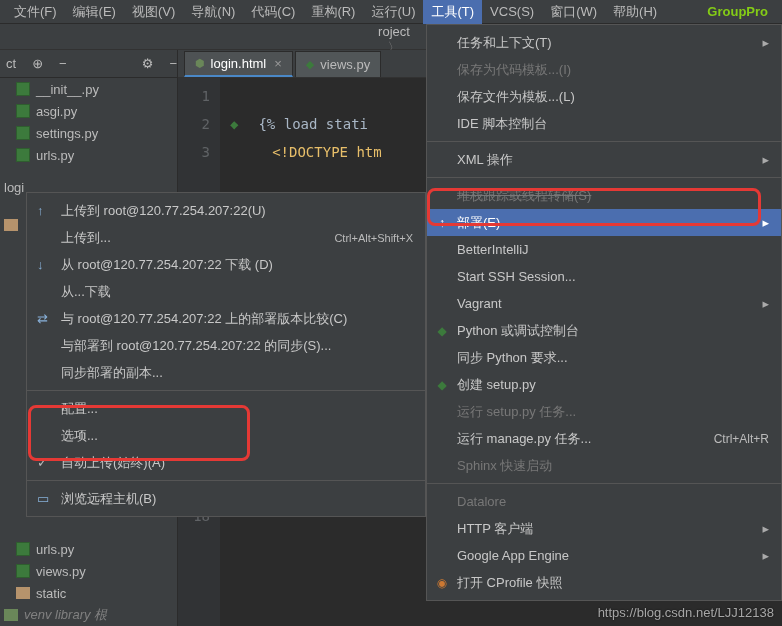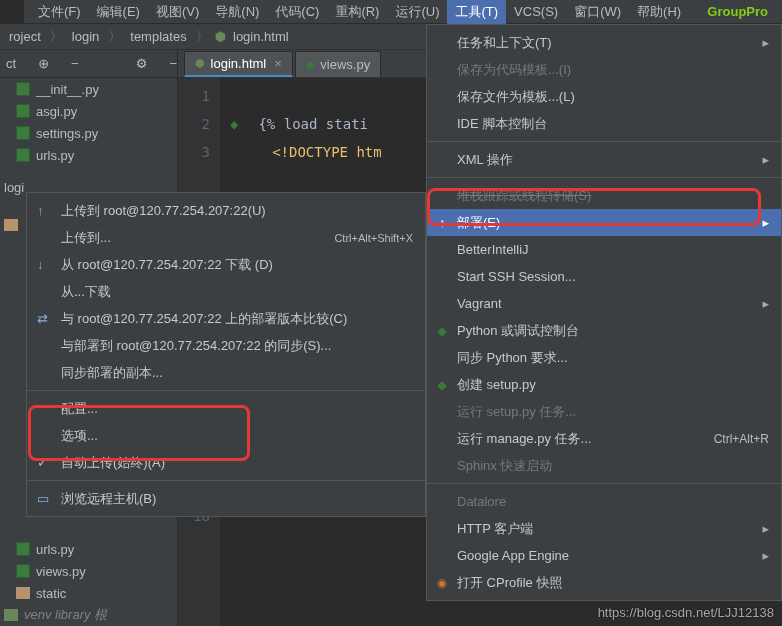--- a/index.html
+++ b/index.html
@@ -13,50 +13,50 @@
     position: relative;
   }
   .menubar {
     height: 24px;
     background: #3c3f41;
     display: flex;
     align-items: center;
     padding-left: 6px;
     color: #bbbbbb;
     border-bottom: 1px solid #2b2b2b;
-    margin-left: 24px;
   }
   .menubar .mi { padding: 3px 8px; cursor: default; }
   .menubar .mi.active { background: #4b6eaf; color: #ffffff; }
   .menubar .spacer { flex: 1; }
   .menubar .right { padding-right: 14px; color: #84cc16; font-weight: bold; }
 
   .breadcrumb {
     height: 26px;
     display: flex; align-items: center;
     background: #3c3f41;
     padding-left: 6px;
     color: #bbbbbb;
     border-bottom: 1px solid #323232;
+    flex-direction: column;
   }
   .breadcrumb .bc { padding: 0 3px; }
   .breadcrumb .sep { color: #777; padding: 0 6px; }
 
   .main { display: flex; height: calc(100% - 50px); }
   .sidebar {
     width: 178px;
     background: #3c3f41;
     border-right: 1px solid #2b2b2b;
     display: flex; flex-direction: column;
     position: relative;
   }
   .side-toolbar {
     height: 28px;
     display: flex; align-items: center;
-    padding-left: 6px; gap: 22px;
+    padding-left: 6px; gap: 16px;
     border-bottom: 1px solid #2b2b2b;
     color: #bbb;
   }
   .side-toolbar .sp { flex: 1; }
   .pyfile {
     display: flex; align-items: center;
     height: 22px; padding-left: 16px;
     color: #bbbbbb;
   }
   .pyfile.dim { color: #808080; font-style: italic; }

